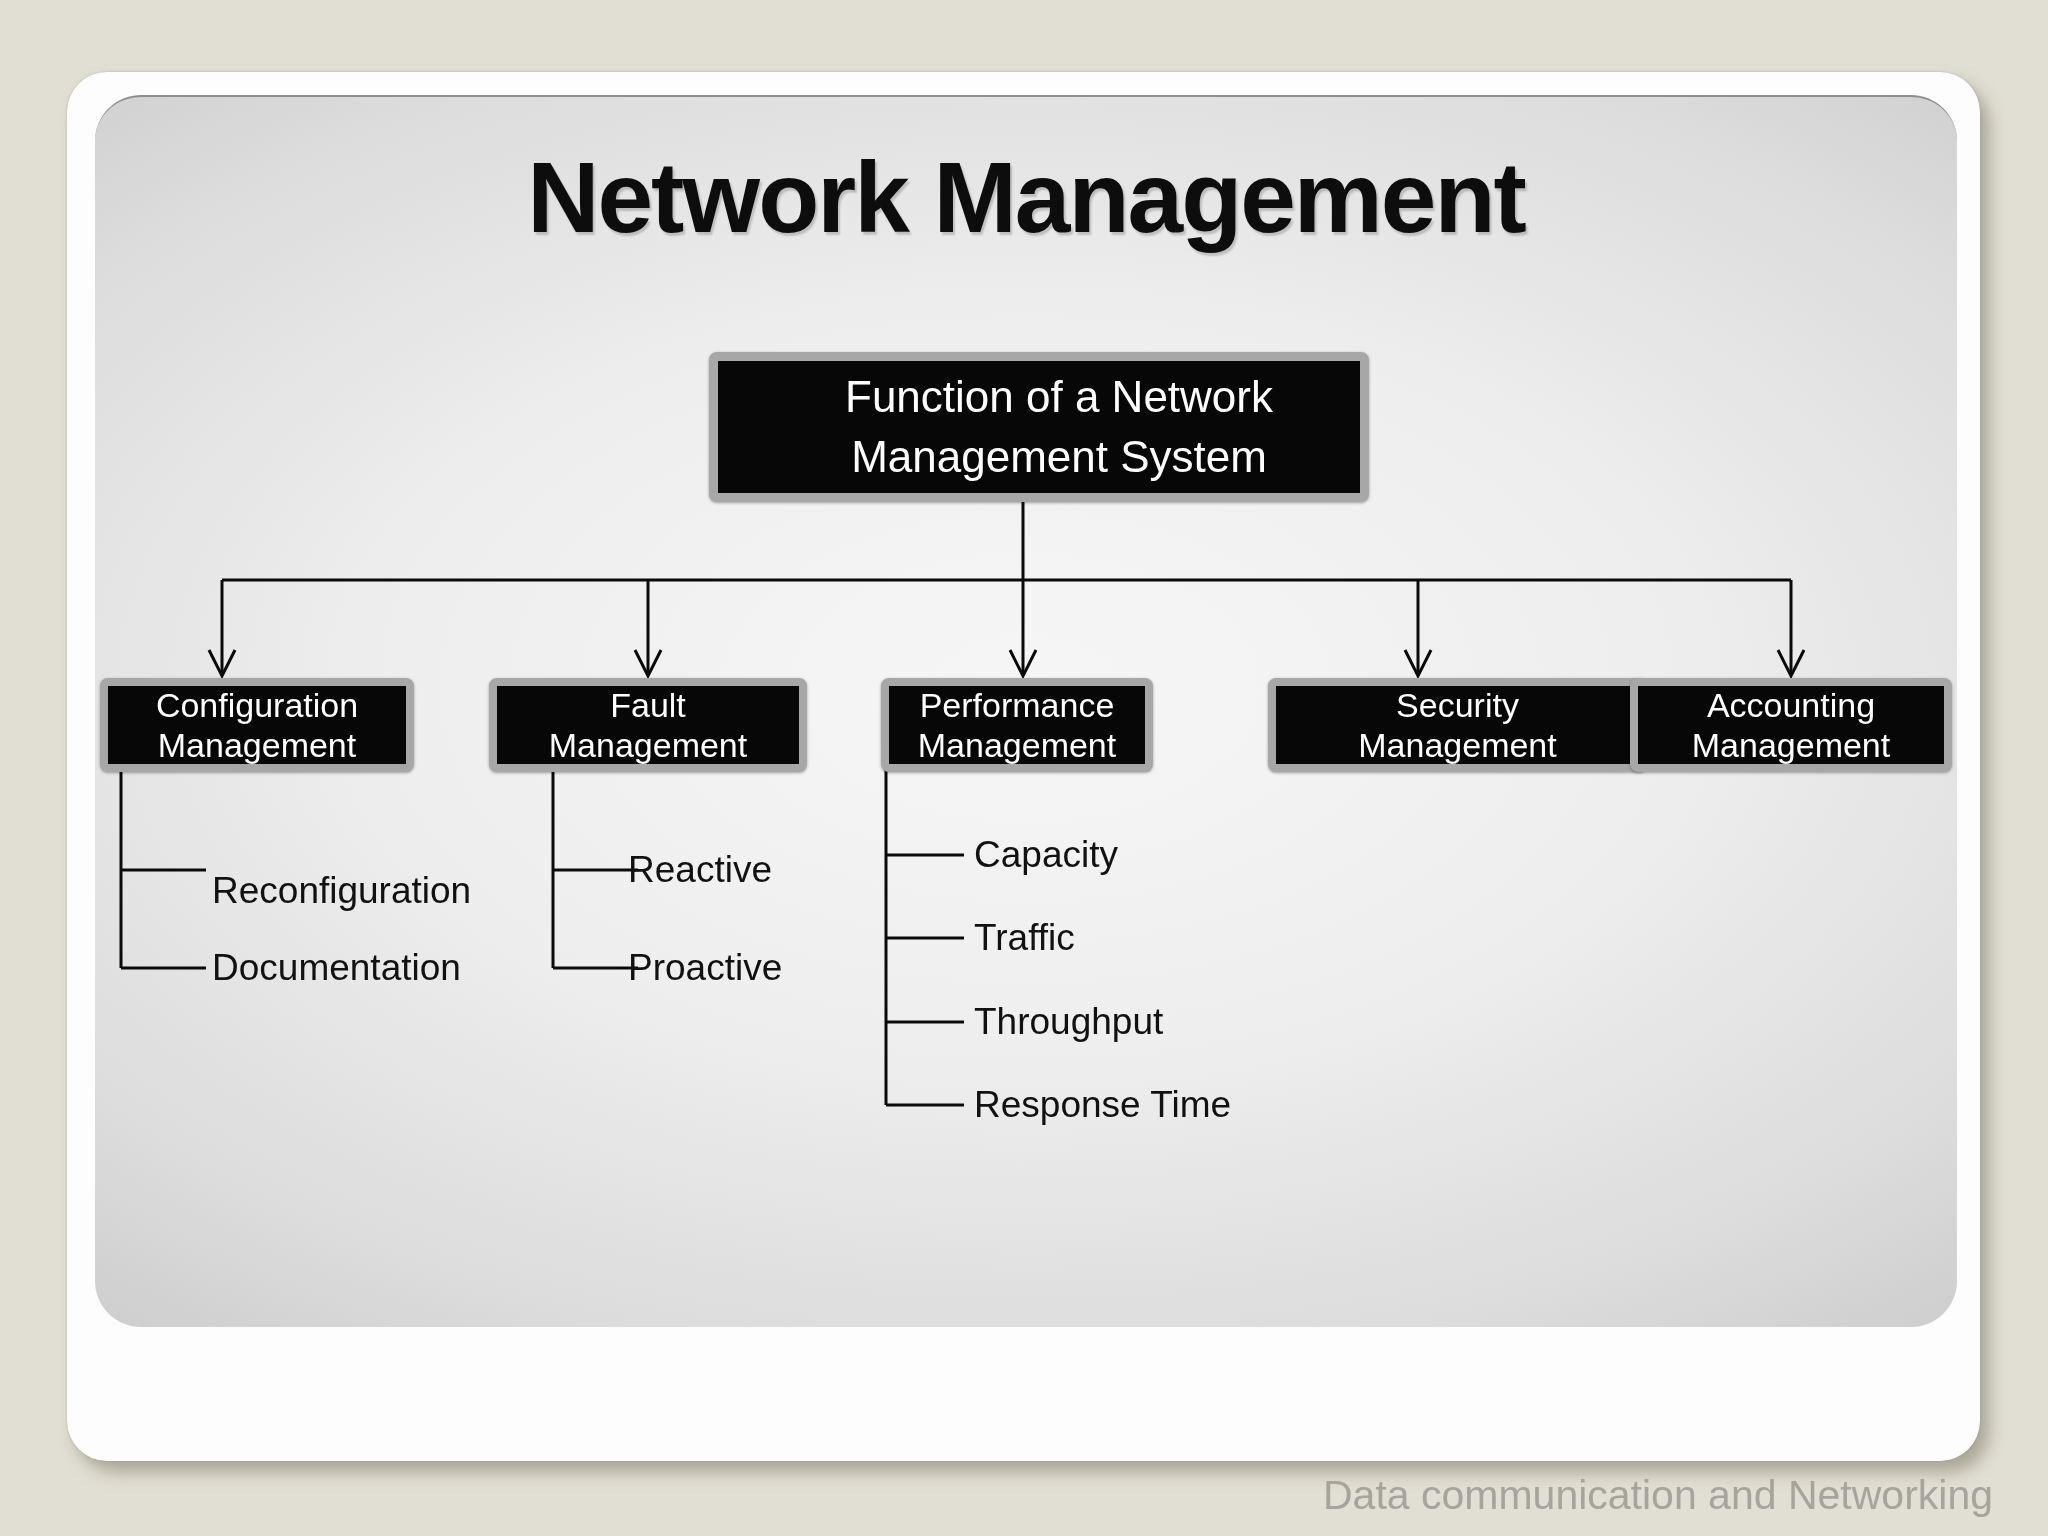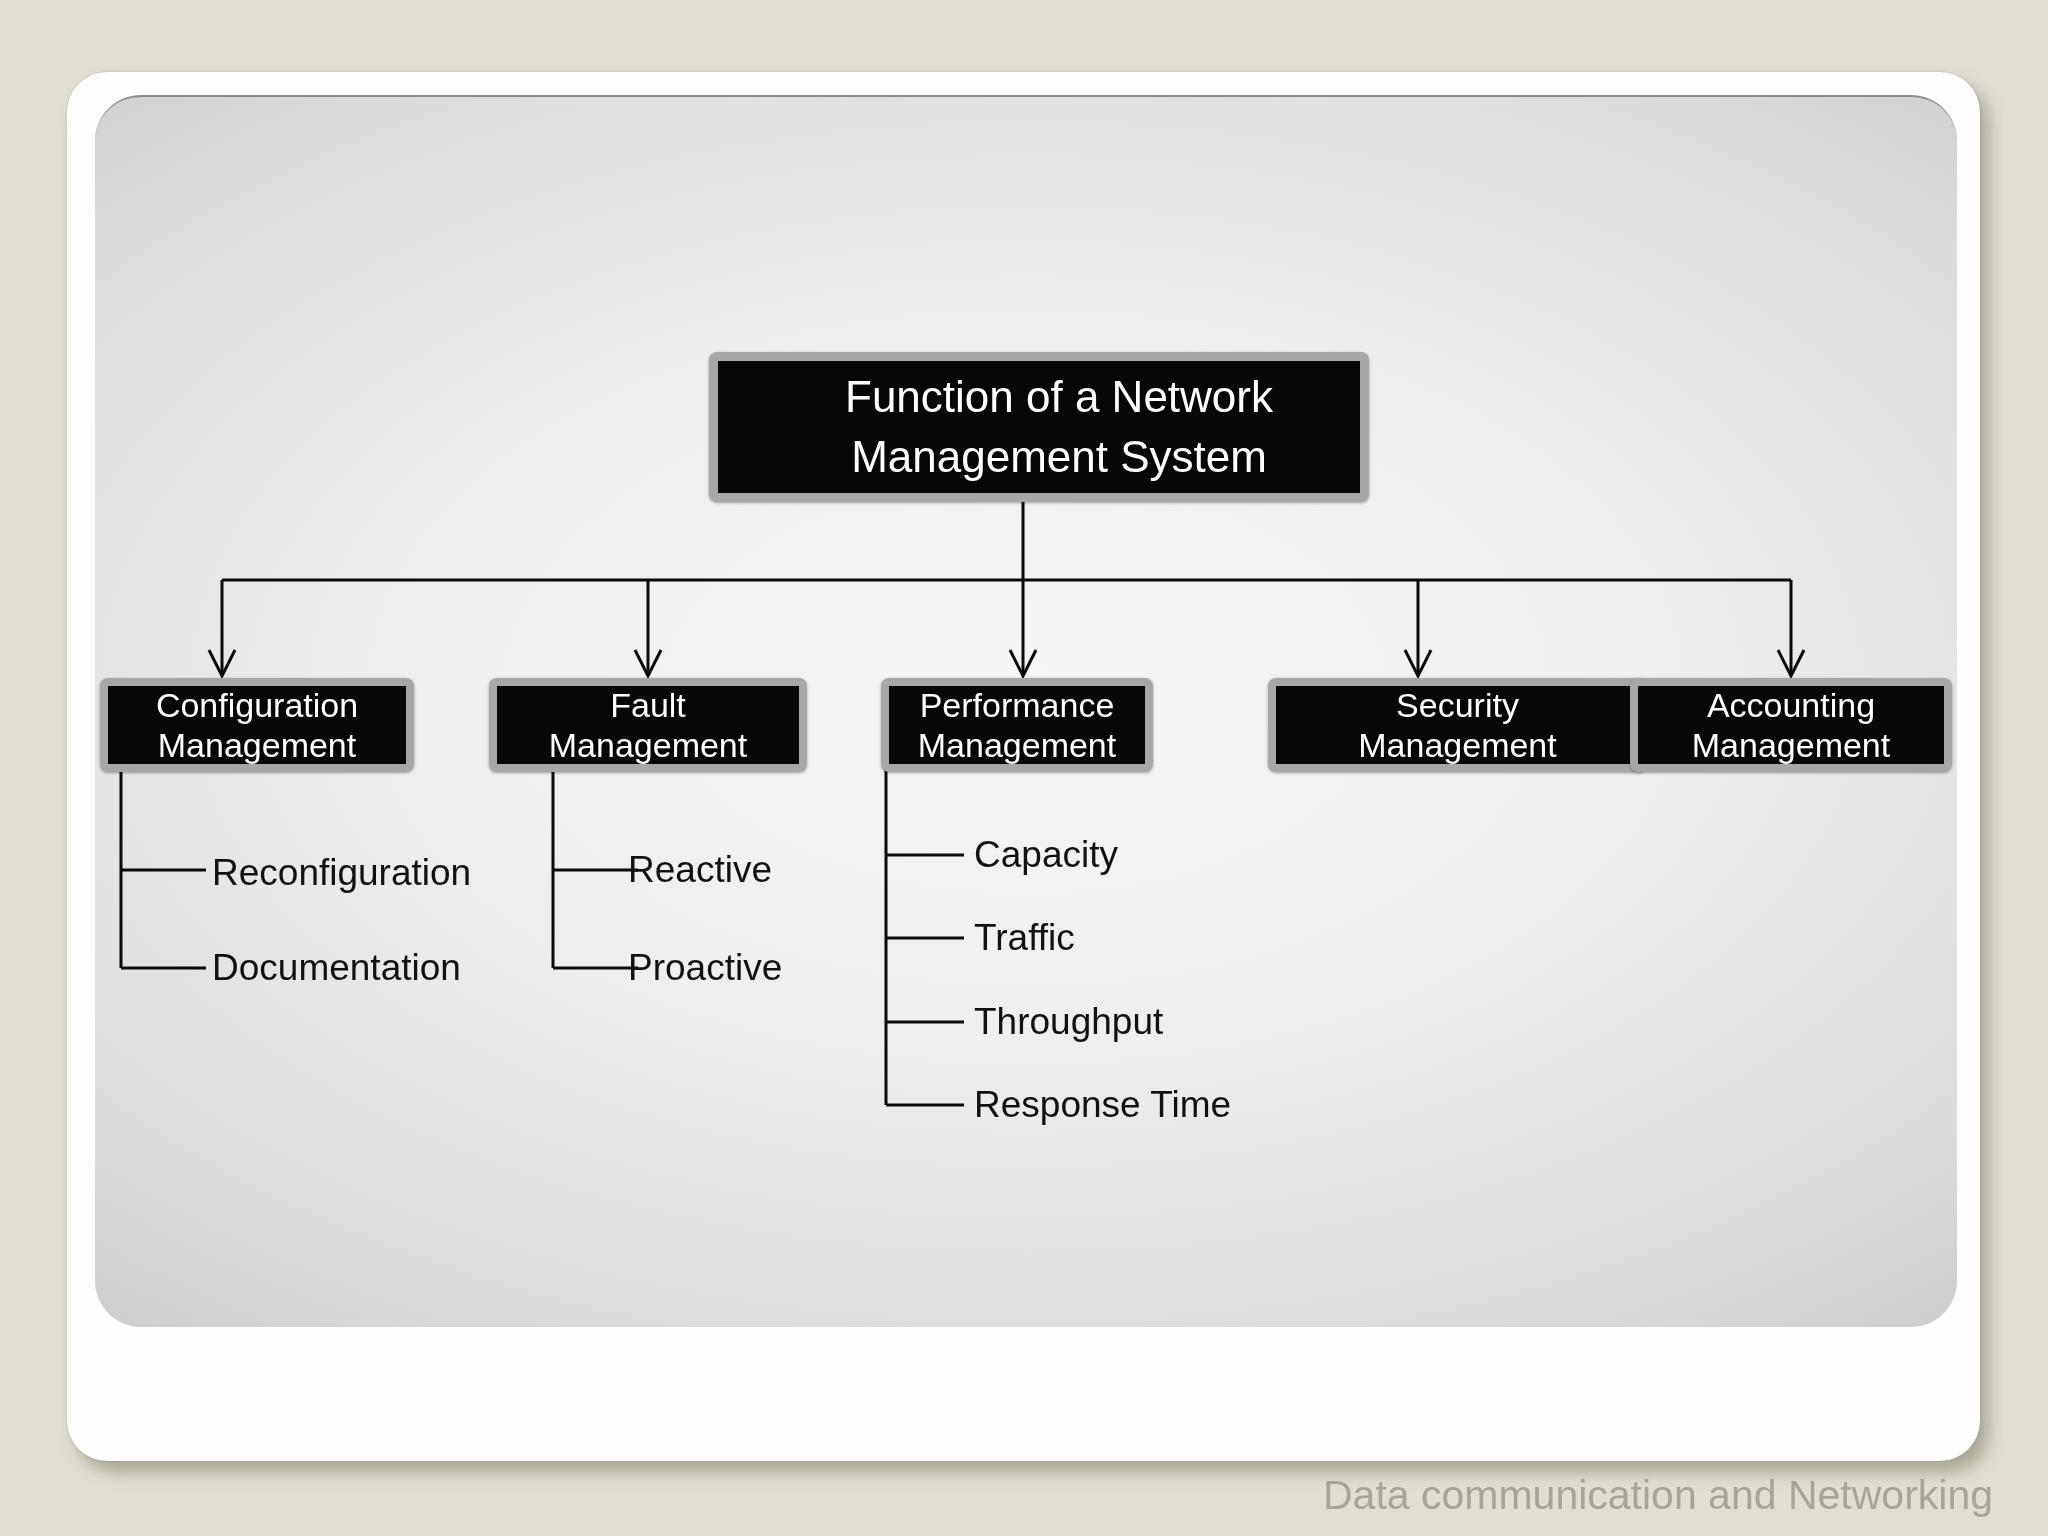--- a/index.html
+++ b/index.html
@@ -80,20 +80,21 @@
   }
 </style>
 </head>
 <body>
 
 <div class="page">
   <div class="slide">
     <div class="panel"></div>
   </div>
 
+  <div class="title">Network Management</div>
 
   <svg class="connector-svg" viewBox="0 0 2048 1536" xmlns="http://www.w3.org/2000/svg">
     <path d="M1023 502 L1023 580 M222 580 L1791 580"></path>
     <path d="M222 580 L222 674 M648 580 L648 674 M1023 580 L1023 674 M1418 580 L1418 674 M1791 580 L1791 674"></path>
     <path d="M209 650 L222 676 L235 650 M635 650 L648 676 L661 650 M1010 650 L1023 676 L1036 650 M1405 650 L1418 676 L1431 650 M1778 650 L1791 676 L1804 650"></path>
     <path d="M121 764 L121 968 M121 870 L206 870 M121 968 L206 968"></path>
     <path d="M553 764 L553 968 M553 870 L638 870 M553 968 L638 968"></path>
     <path d="M886 764 L886 1105 M886 855 L964 855 M886 938 L964 938 M886 1022 L964 1022 M886 1105 L964 1105"></path>
   </svg>
 
@@ -104,21 +105,21 @@
 Management</div>
   <div class="nodebox childbox b1">Fault
 Management</div>
   <div class="nodebox childbox b2">Performance
 Management</div>
   <div class="nodebox childbox b3">Security
 Management</div>
   <div class="nodebox childbox b4">Accounting
 Management</div>
 
-  <div class="subLabel" style="left:212px;top:846px;">Reconfiguration</div>
+  <div class="subLabel" style="left:212px;top:864px;">Reconfiguration</div>
   <div class="subLabel" style="left:212px;top:941px;">Documentation</div>
 
   <div class="subLabel" style="left:628px;top:843px;">Reactive</div>
   <div class="subLabel" style="left:628px;top:941px;">Proactive</div>
 
   <div class="subLabel" style="left:974px;top:828px;">Capacity</div>
   <div class="subLabel" style="left:974px;top:911px;">Traffic</div>
   <div class="subLabel" style="left:974px;top:995px;">Throughput</div>
   <div class="subLabel" style="left:974px;top:1078px;">Response Time</div>
 

